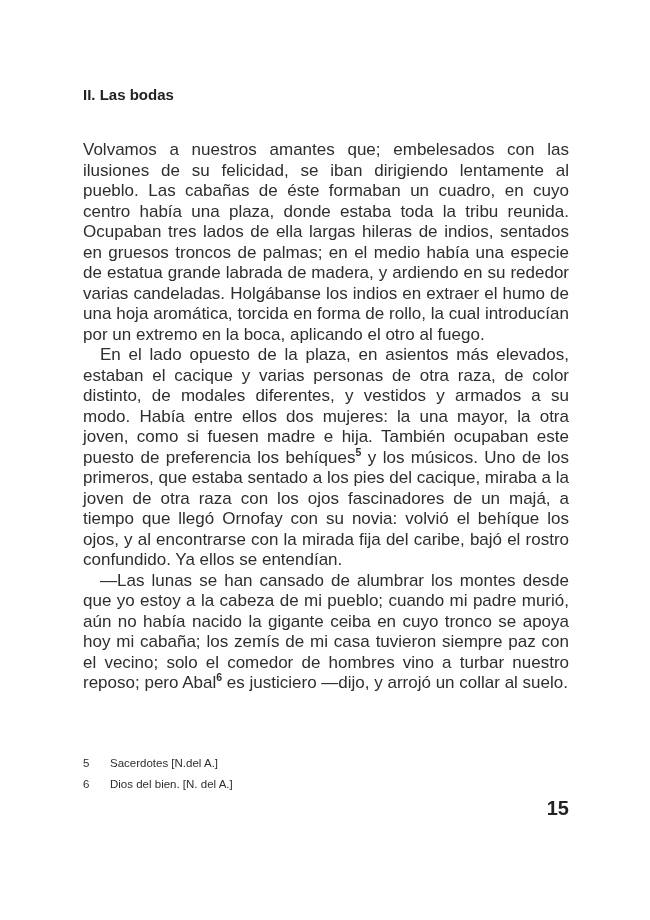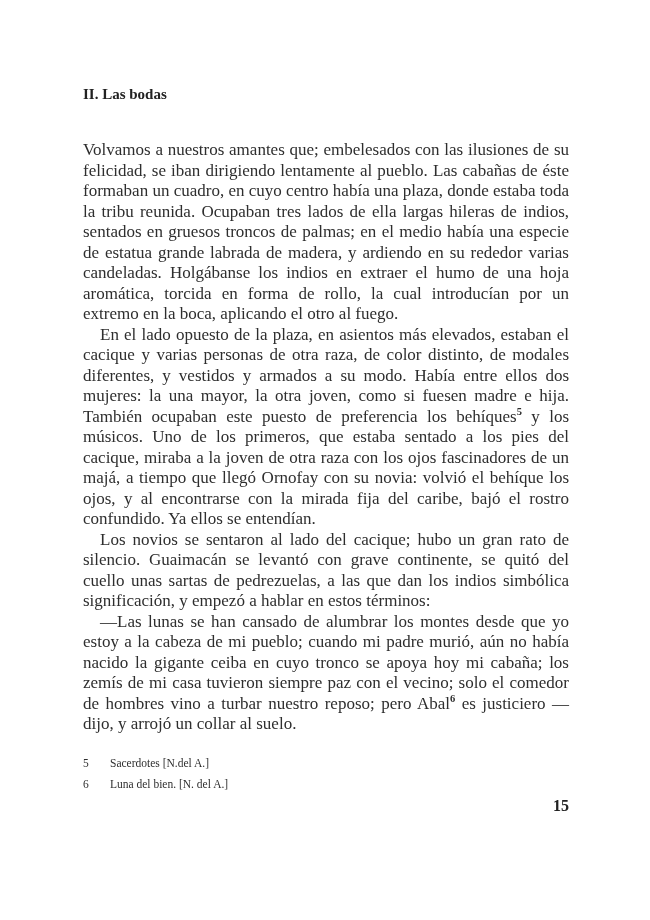--- a/index.html
+++ b/index.html
@@ -5,21 +5,21 @@
   html, body {
     margin: 0;
     padding: 0;
     background: #ffffff;
   }
   .page {
     position: relative;
     width: 650px;
     height: 920px;
     background: #ffffff;
-    font-family: Liberation Serif, serif;
+    font-family: Liberation Sans, sans-serif;
     color: #2e2e2e;
     overflow: hidden;
   }
   .content {
     position: absolute;
     left: 83px;
     top: 86px;
     width: 486px;
   }
   .chapter-title {
@@ -63,47 +63,46 @@
   }
   .fn-text {
     flex: 1;
   }
   .page-number {
     position: absolute;
     top: 797px;
     left: 83px;
     width: 486px;
     text-align: right;
-    font-size: 16px;
+    font-size: 20px;
     font-weight: bold;
     color: #222;
   }
 </style>
 </head>
 <body>
 
 <div class="page">
 
   <div class="content">
     <h1 class="chapter-title">II. Las bodas</h1>
 
     <div>
         <p class="para">Volvamos a nuestros amantes que; embelesados con las ilusiones de su felicidad, se iban dirigiendo lentamente al pueblo. Las cabañas de éste formaban un cuadro, en cuyo centro había una plaza, donde estaba toda la tribu reunida. Ocupaban tres lados de ella largas hileras de indios, sentados en gruesos troncos de palmas; en el medio había una especie de estatua grande labrada de madera, y ardiendo en su rededor varias candeladas. Holgábanse los indios en extraer el humo de una hoja aromática, torcida en forma de rollo, la cual introducían por un extremo en la boca, aplicando el otro al fuego.</p>
         <p class="para indent">En el lado opuesto de la plaza, en asientos más elevados, estaban el cacique y varias personas de otra raza, de color distinto, de modales diferentes, y vestidos y armados a su modo. Había entre ellos dos mujeres: la una mayor, la otra joven, como si fuesen madre e hija. También ocupaban este puesto de preferencia los behíques<sup>5</sup> y los músicos. Uno de los primeros, que estaba sentado a los pies del cacique, miraba a la joven de otra raza con los ojos fascinadores de un majá, a tiempo que llegó Ornofay con su novia: volvió el behíque los ojos, y al encontrarse con la mirada fija del caribe, bajó el rostro confundido. Ya ellos se entendían.</p>
-        <p class="para indent">Los novios se sentaron al lado del cacique; hubo un gran rato de silencio. Guaimacán se levantó con grave continente, se quitó del cuello unas sartas de pedrezuelas, a las que dan los indios simbólica significación, y empezó a hablar en estos términos:</p>
         <p class="para indent">—Las lunas se han cansado de alumbrar los montes desde que yo estoy a la cabeza de mi pueblo; cuando mi padre murió, aún no había nacido la gigante ceiba en cuyo tronco se apoya hoy mi cabaña; los zemís de mi casa tuvieron siempre paz con el vecino; solo el comedor de hombres vino a turbar nuestro reposo; pero Abal<sup>6</sup> es justiciero —dijo, y arrojó un collar al suelo.</p>
       </div>
   </div>
 
   <div class="footnotes">
     <div class="footnote">
       <span class="fn-num">5</span>
       <span class="fn-text">Sacerdotes [N.del A.]</span>
     </div>
     <div class="footnote">
       <span class="fn-num">6</span>
-      <span class="fn-text">Luna del bien. [N. del A.]</span>
+      <span class="fn-text">Dios del bien. [N. del A.]</span>
     </div>
   </div>
 
   <div class="page-number">15</div>
 
 </div>
 
 </body></html>

